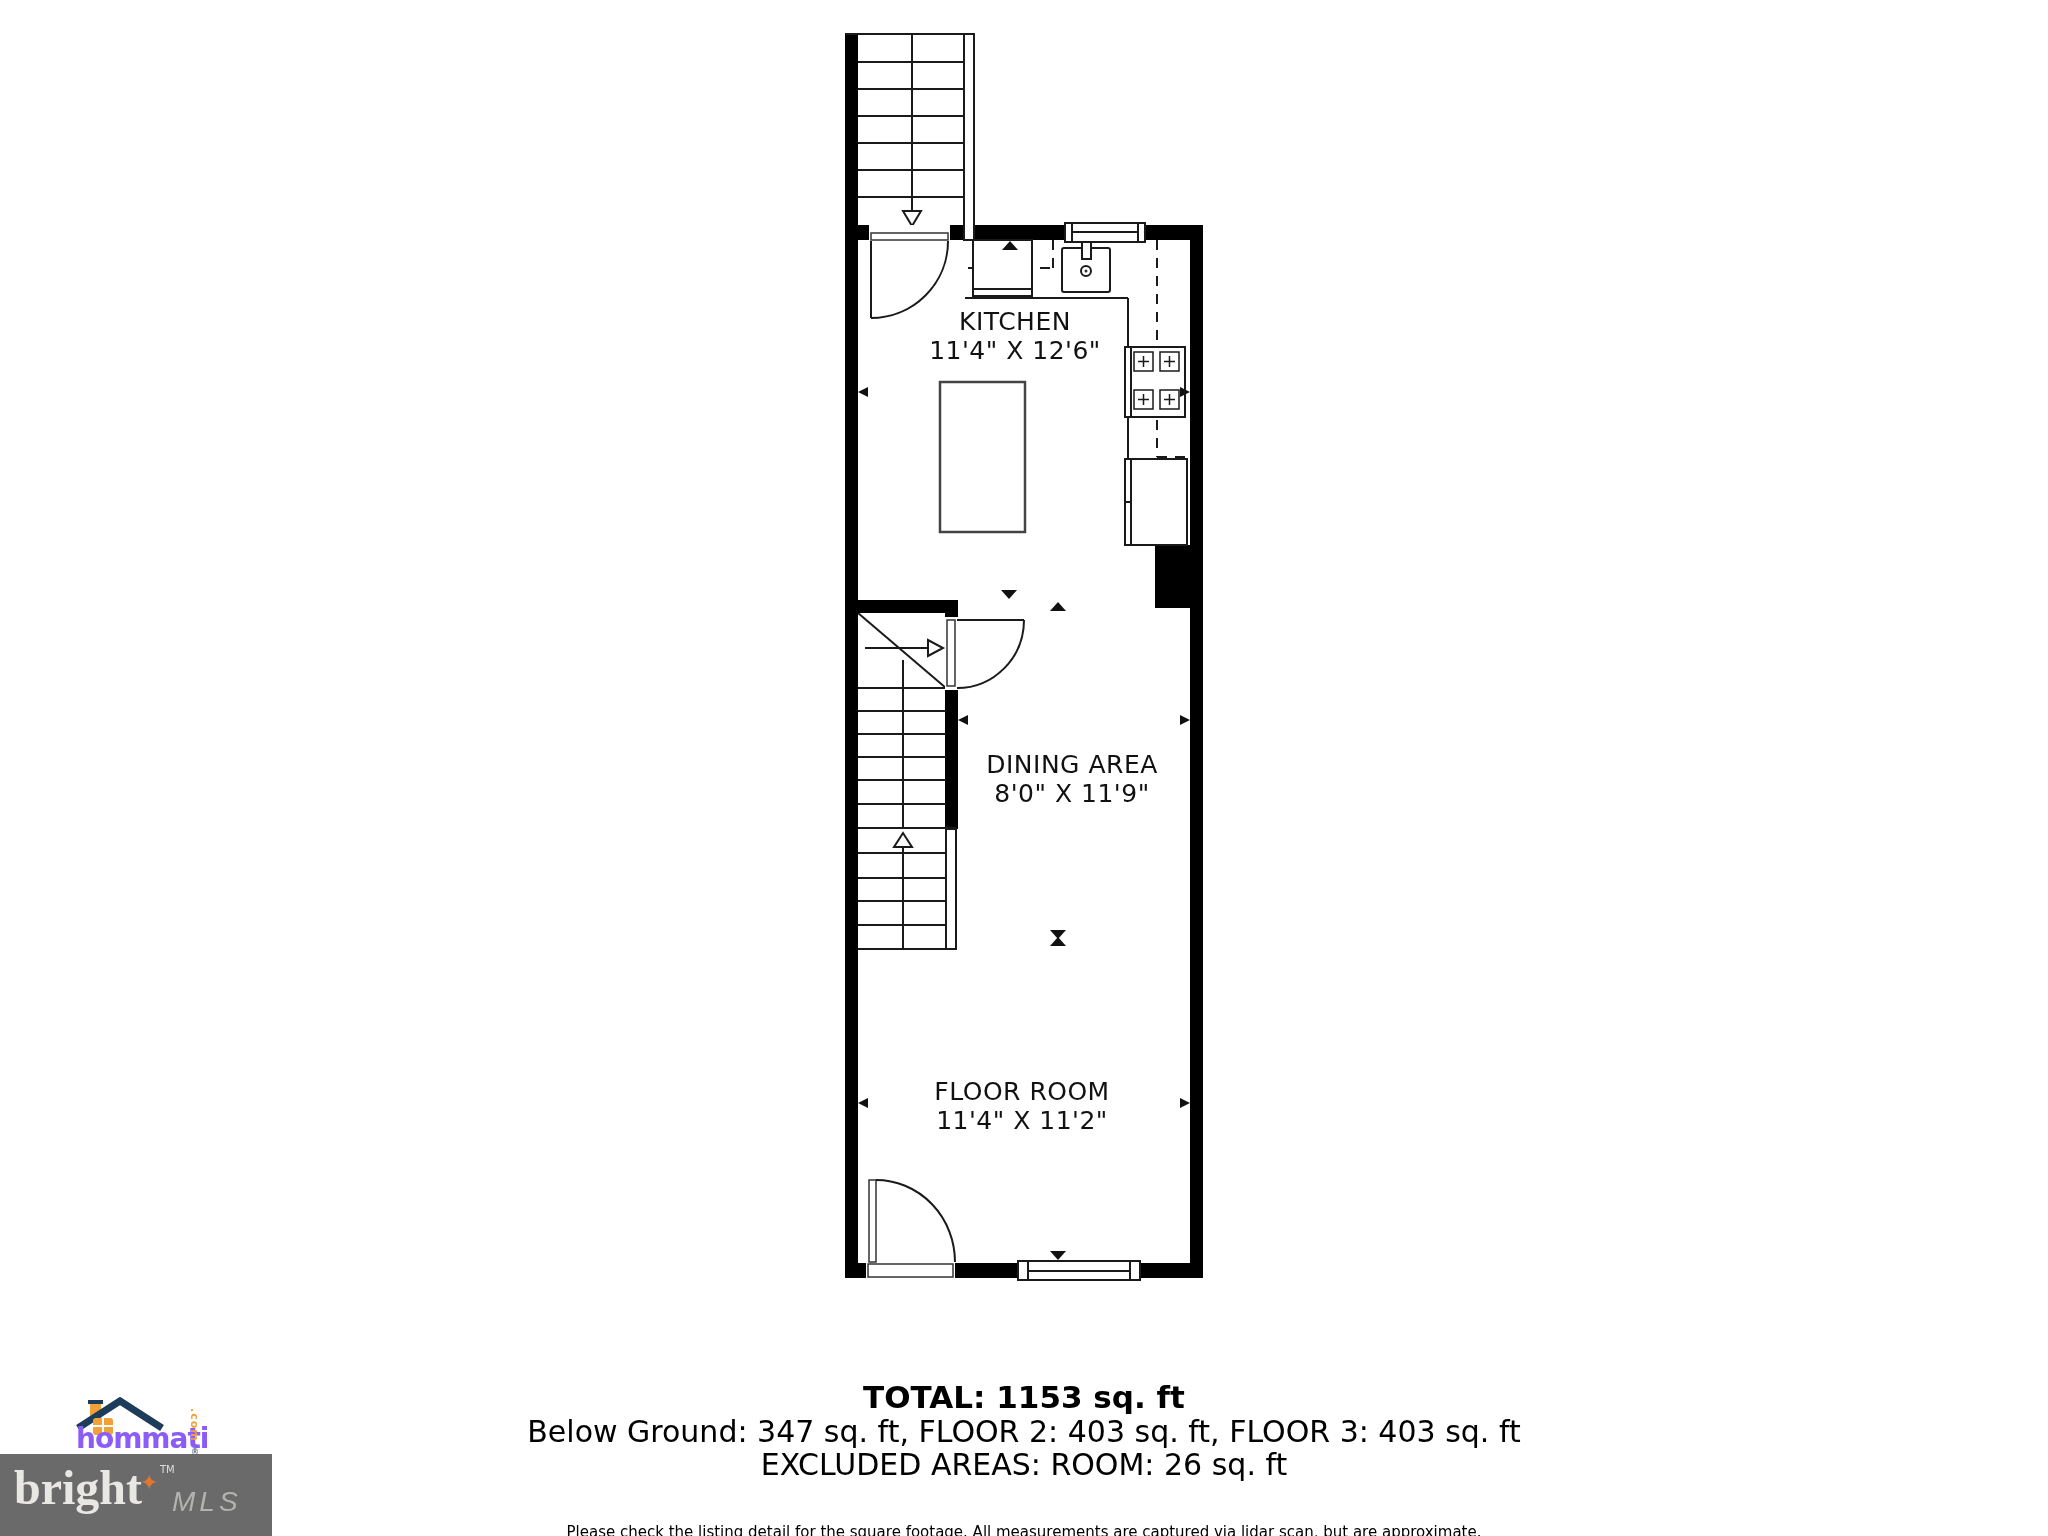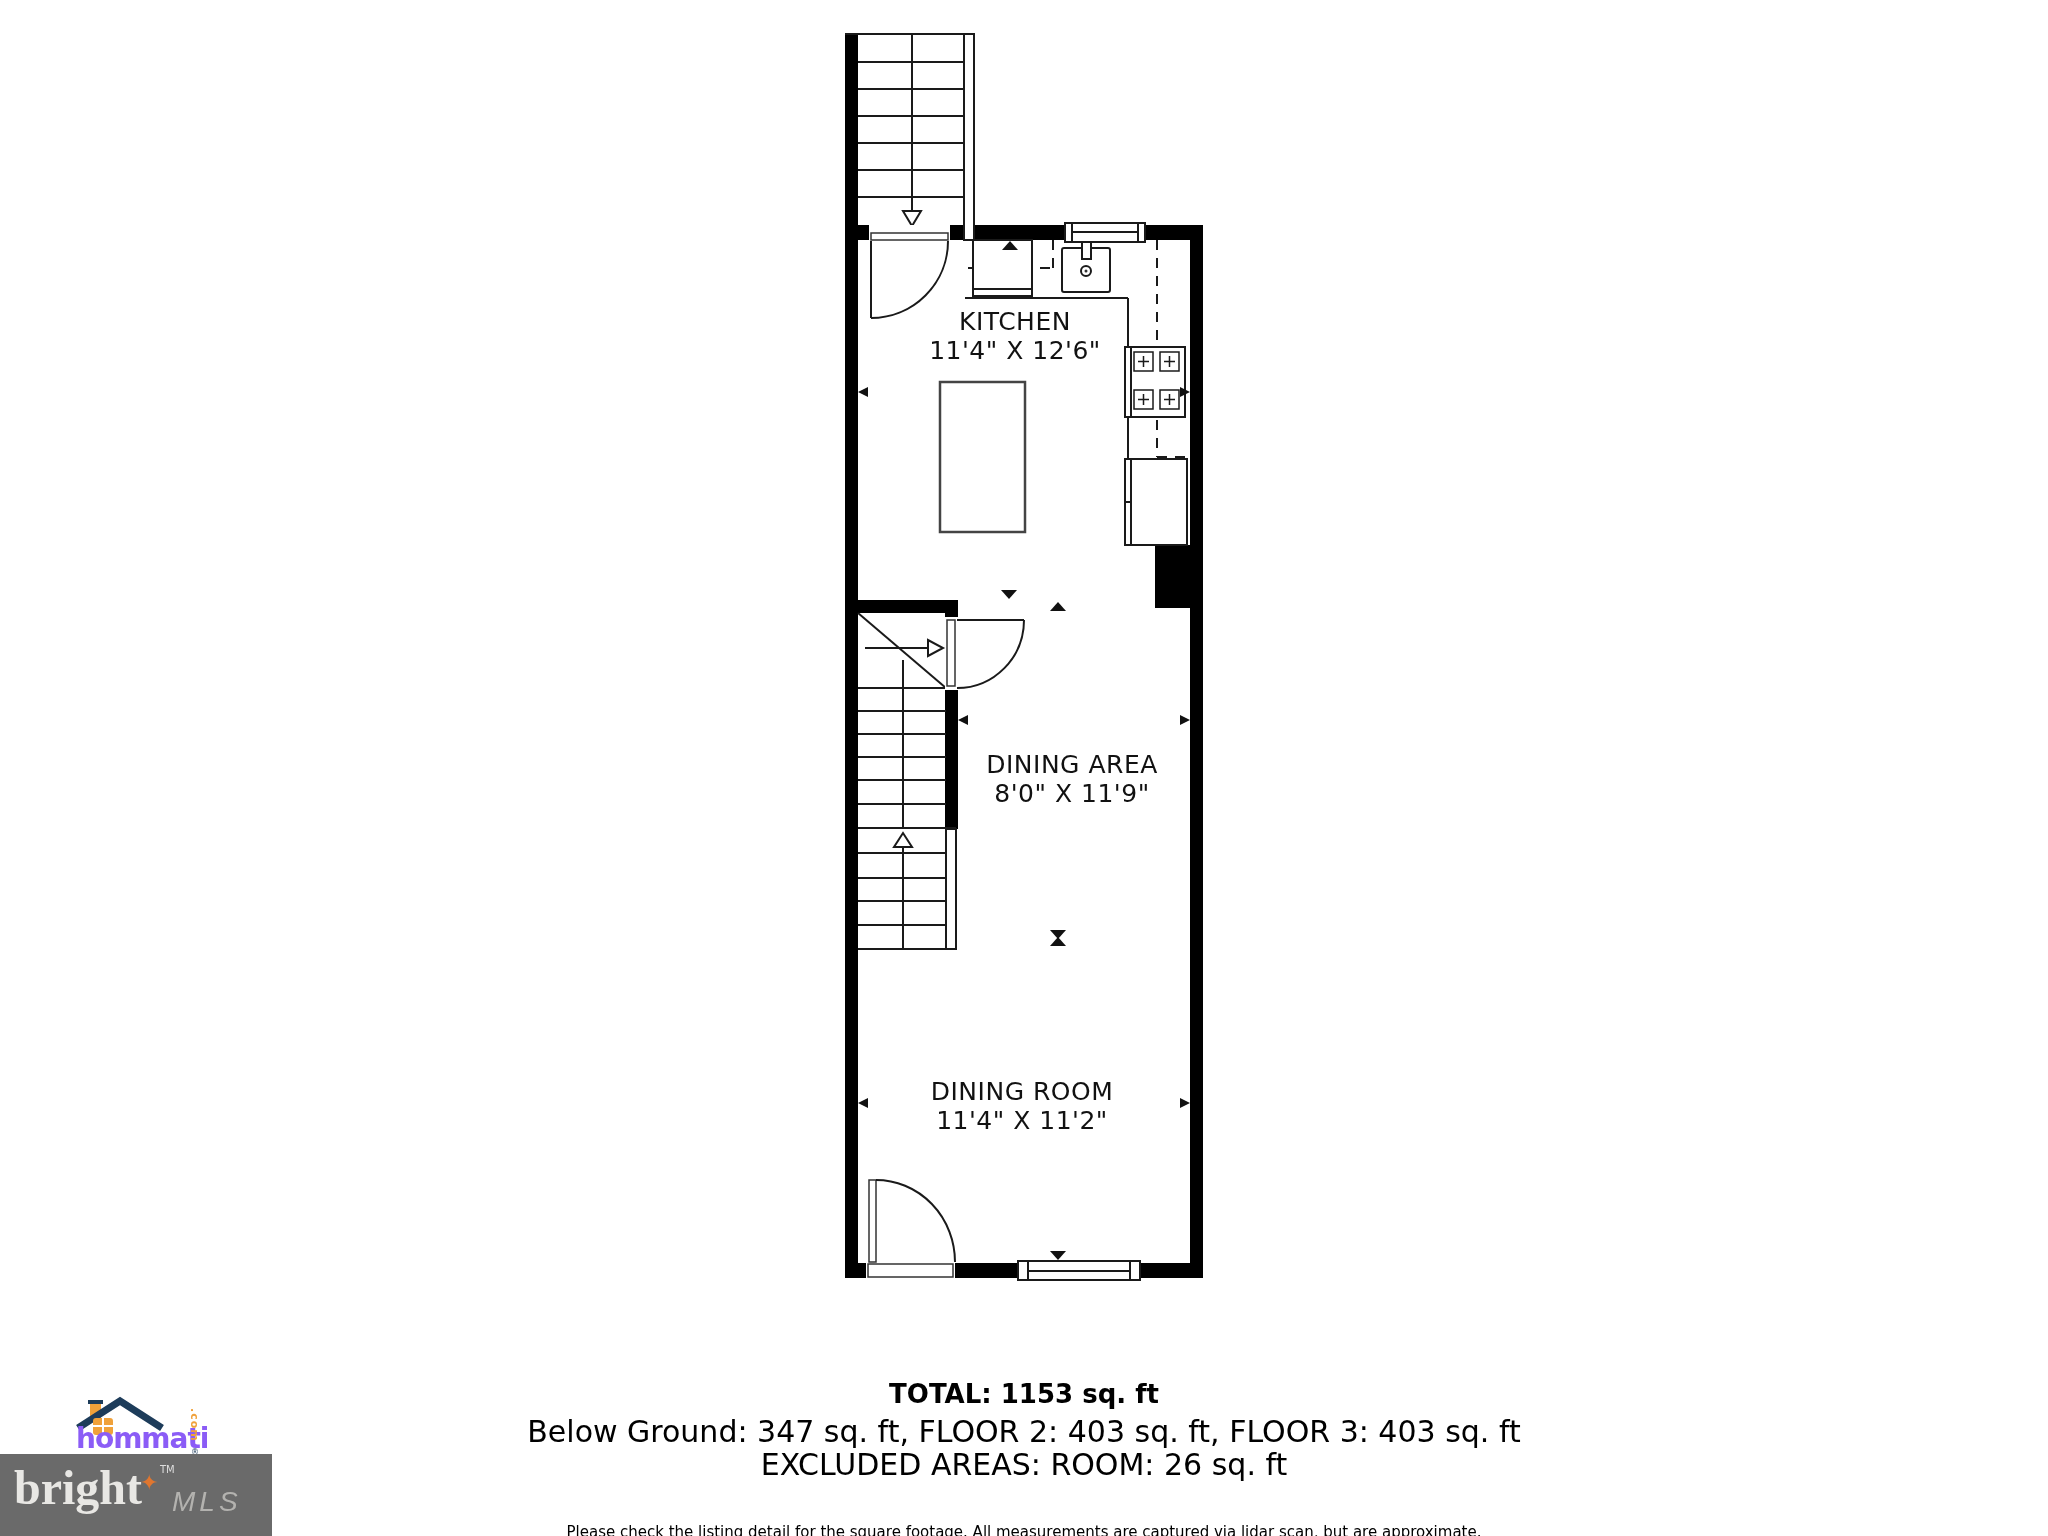--- a/index.html
+++ b/index.html
@@ -2,21 +2,21 @@
 <html><head>
 <meta charset="utf-8">
 <style>
   html,body{margin:0;padding:0;background:#fff;}
   .canvas{position:relative;width:2048px;height:1536px;background:#ffffff;overflow:hidden;
           font-family:"DejaVu Sans",sans-serif;padding-left:36px;}
   .plan-svg{position:absolute;left:0;top:0;}
   .room-label{position:absolute;transform:translateX(-50%);text-align:center;color:#111;
               font-size:25px;line-height:29px;white-space:nowrap;letter-spacing:.5px;}
   .footer-line{position:absolute;left:0;width:2048px;text-align:center;color:#000;}
-  .footer-total{top:1379px;font-size:26px;font-weight:bold;}
+  .footer-total{top:1379px;font-size:31px;font-weight:bold;}
   .footer-floors{top:1414px;font-size:30px;}
   .footer-excluded{top:1447px;font-size:30px;}
   .footer-disclaimer{top:1486px;font-size:15px;margin-top:37px;}
   
   .hommati{position:absolute;left:70px;top:1396px;width:145px;height:64px;}
   .hommati .word{position:absolute;left:6px;top:26px;font-size:28px;font-weight:bold;
                  color:#8b5cf6;letter-spacing:-1px;}
   .hommati .underline{position:absolute;left:8px;top:58px;width:110px;height:3px;background:#1d3c5a;}
   .hommati .dotcom{position:absolute;left:118px;top:12px;font-size:11px;color:#f0a13a;
                    writing-mode:vertical-rl;font-weight:bold;letter-spacing:1px;}
@@ -170,21 +170,21 @@
 
   <div class="room-label" style="left:1015px;top:307px;">
     <span style="display:block">KITCHEN</span>
     <span style="display:block">11'4" X 12'6"</span>
   </div>
   <div class="room-label" style="left:1072px;top:750px;">
     <span style="display:block">DINING AREA</span>
     <span style="display:block">8'0" X 11'9"</span>
   </div>
   <div class="room-label" style="left:1022px;top:1077px;">
-    <span style="display:block">DINING ROOM</span>
+    <span style="display:block">FLOOR ROOM</span>
     <span style="display:block">11'4" X 11'2"</span>
   </div>
 
   <div class="footer-line footer-total">TOTAL: 1153 sq. ft</div>
   <div class="footer-line footer-floors">Below Ground: 347 sq. ft, FLOOR 2: 403 sq. ft, FLOOR 3: 403 sq. ft</div>
   <div class="footer-line footer-excluded">EXCLUDED AREAS: ROOM: 26 sq. ft</div>
   <div class="footer-line footer-disclaimer">Please check the listing detail for the square footage. All measurements are captured via lidar scan, but are approximate.</div>
 
   <div class="hommati">
     <svg width="145" height="64">

